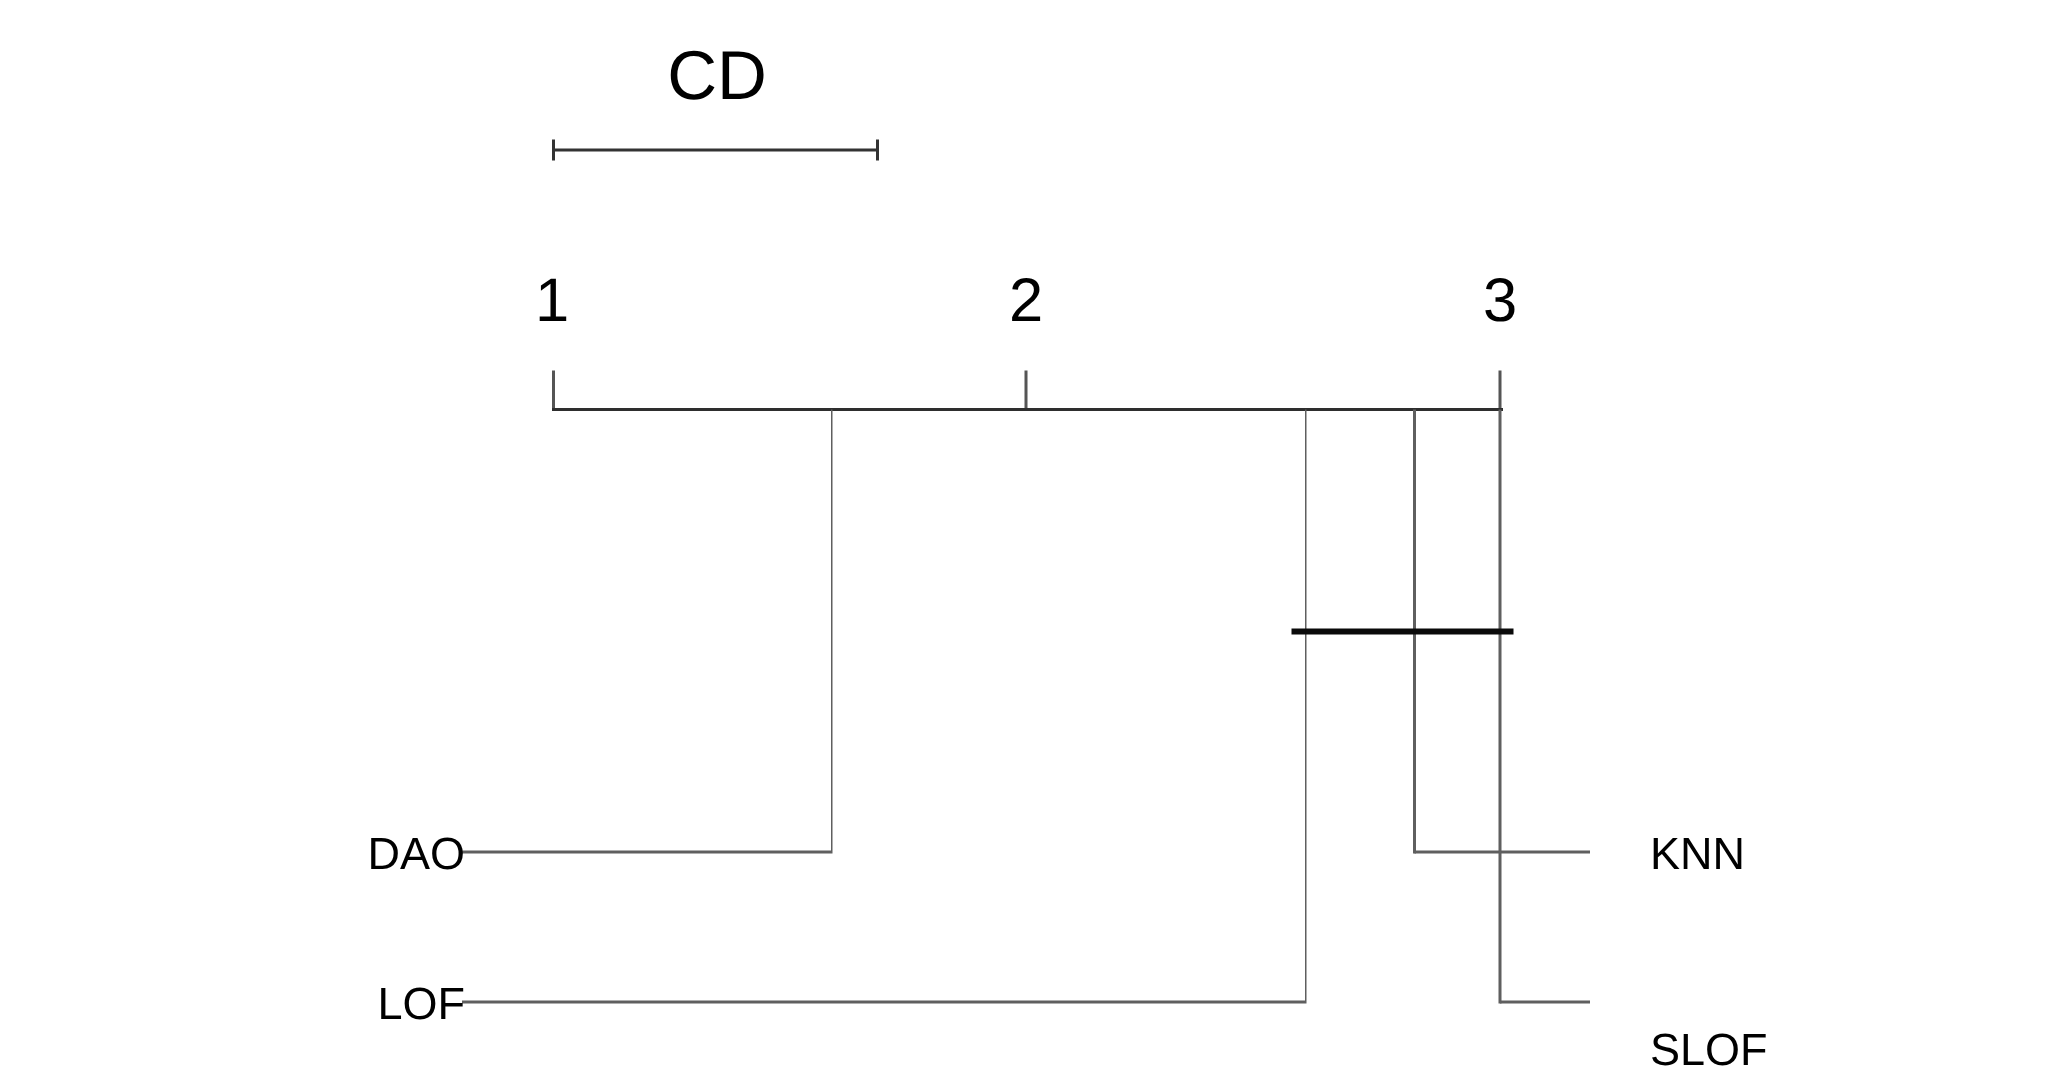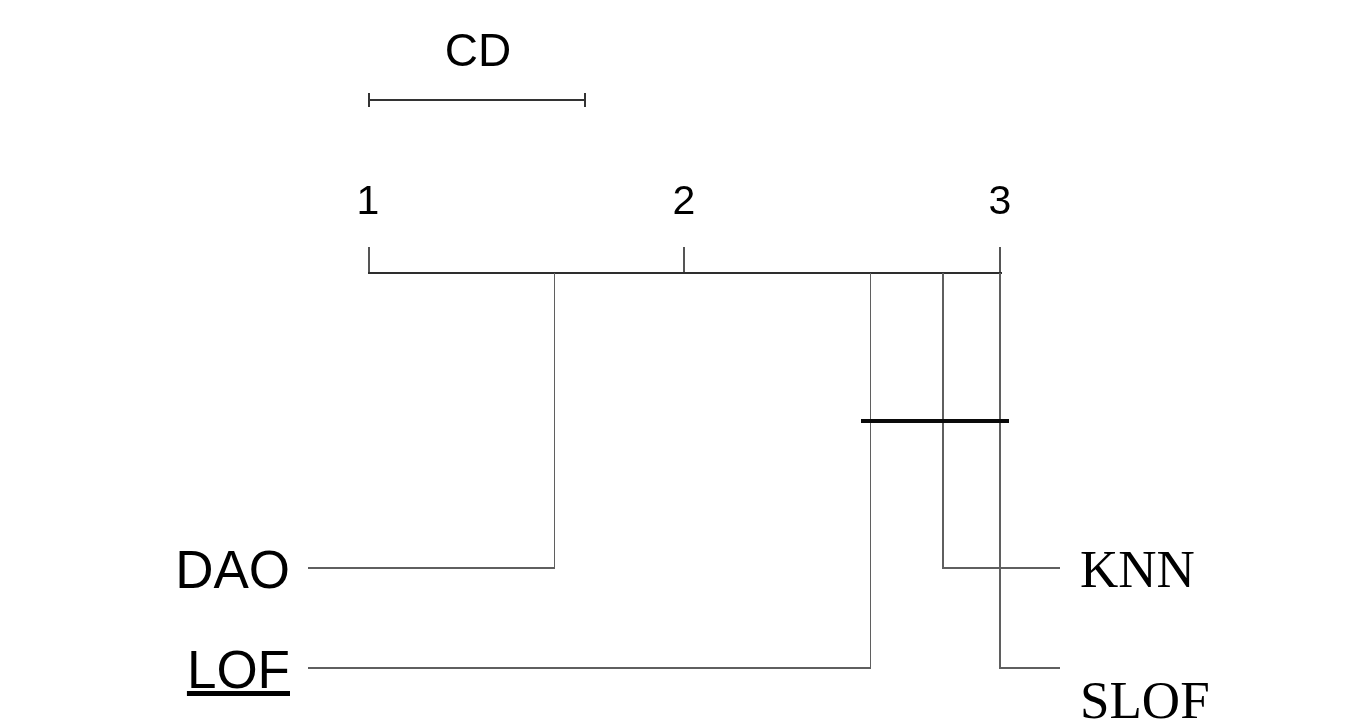--- a/index.html
+++ b/index.html
@@ -24,27 +24,28 @@
   .tick-lbl {
     position: absolute;
     width: 80px;
     text-align: center;
     font-size: 41px;
     line-height: 41px;
     color: #000000;
   }
   .method-lbl {
     position: absolute;
-    font-size: 53px;
+    font-size: 30px;
     line-height: 43px;
     color: #000000;
     white-space: nowrap;
+    padding-left: 20px;
   }
   .method-lbl.left { left: 0; width: 290px; text-align: right; }
-  .method-lbl.right { left: 1080px; text-align: left; font-family: Liberation Serif, serif; }
+  .method-lbl.right { left: 1080px; text-align: left; }
   .ln { position: absolute; }
 </style>
 </head>
 <body>
 
 <div class="canvas">
   <div class="cd-title">CD</div>
   <div id="layer">
       <div class="ln" style="left: 368px; top: 99px; width: 218.04px; height: 2px; background: rgb(51, 51, 51);"></div>
       <div class="ln" style="left: 368px; top: 93px; width: 2px; height: 14px; background: rgb(51, 51, 51);"></div>
@@ -54,21 +55,21 @@
       <div class="tick-lbl" style="left: 328px; top: 180px;">1</div>
       <div class="ln" style="left: 683px; top: 247px; width: 2px; height: 25px; background: rgb(85, 85, 85);"></div>
       <div class="tick-lbl" style="left: 644px; top: 180px;">2</div>
       <div class="ln" style="left: 999px; top: 247px; width: 2px; height: 25px; background: rgb(85, 85, 85);"></div>
       <div class="tick-lbl" style="left: 960px; top: 180px;">3</div>
       <div class="ln" style="left: 553.69px; top: 273px; width: 1.5px; height: 296px; background: rgb(95, 95, 95);"></div>
       <div class="ln" style="left: 308px; top: 567.25px; width: 246.44px; height: 1.5px; background: rgb(95, 95, 95);"></div>
       <div class="method-lbl left" style="top: 548px;">DAO</div>
       <div class="ln" style="left: 869.69px; top: 273px; width: 1.5px; height: 396px; background: rgb(95, 95, 95);"></div>
       <div class="ln" style="left: 308px; top: 667.25px; width: 562.44px; height: 1.5px; background: rgb(95, 95, 95);"></div>
-      <div class="method-lbl left" style="top: 648px; text-decoration: underline;">LOF</div>
+      <div class="method-lbl left" style="top: 648px;">LOF</div>
       <div class="ln" style="left: 942.37px; top: 273px; width: 1.5px; height: 296px; background: rgb(95, 95, 95);"></div>
       <div class="ln" style="left: 943.12px; top: 567.25px; width: 116.88px; height: 1.5px; background: rgb(95, 95, 95);"></div>
       <div class="method-lbl right" style="top: 548px;">KNN</div>
       <div class="ln" style="left: 999.25px; top: 273px; width: 1.5px; height: 396px; background: rgb(95, 95, 95);"></div>
       <div class="ln" style="left: 1000px; top: 667.25px; width: 60px; height: 1.5px; background: rgb(95, 95, 95);"></div>
       <div class="method-lbl right" style="top: 679px;">SLOF</div>
       <div class="ln" style="left: 861.44px; top: 419px; width: 147.56px; height: 4px; background: rgb(10, 10, 10);"></div>
     </div>
 </div>
 

